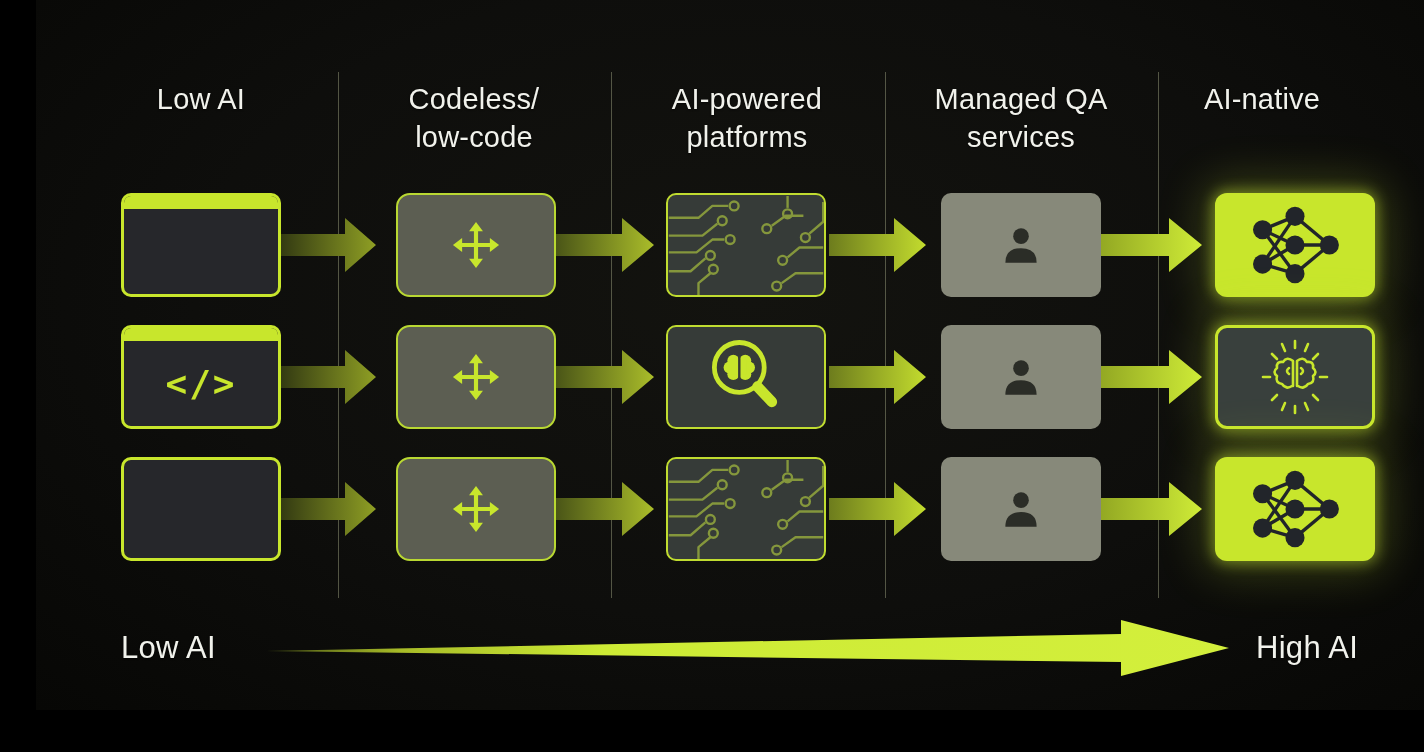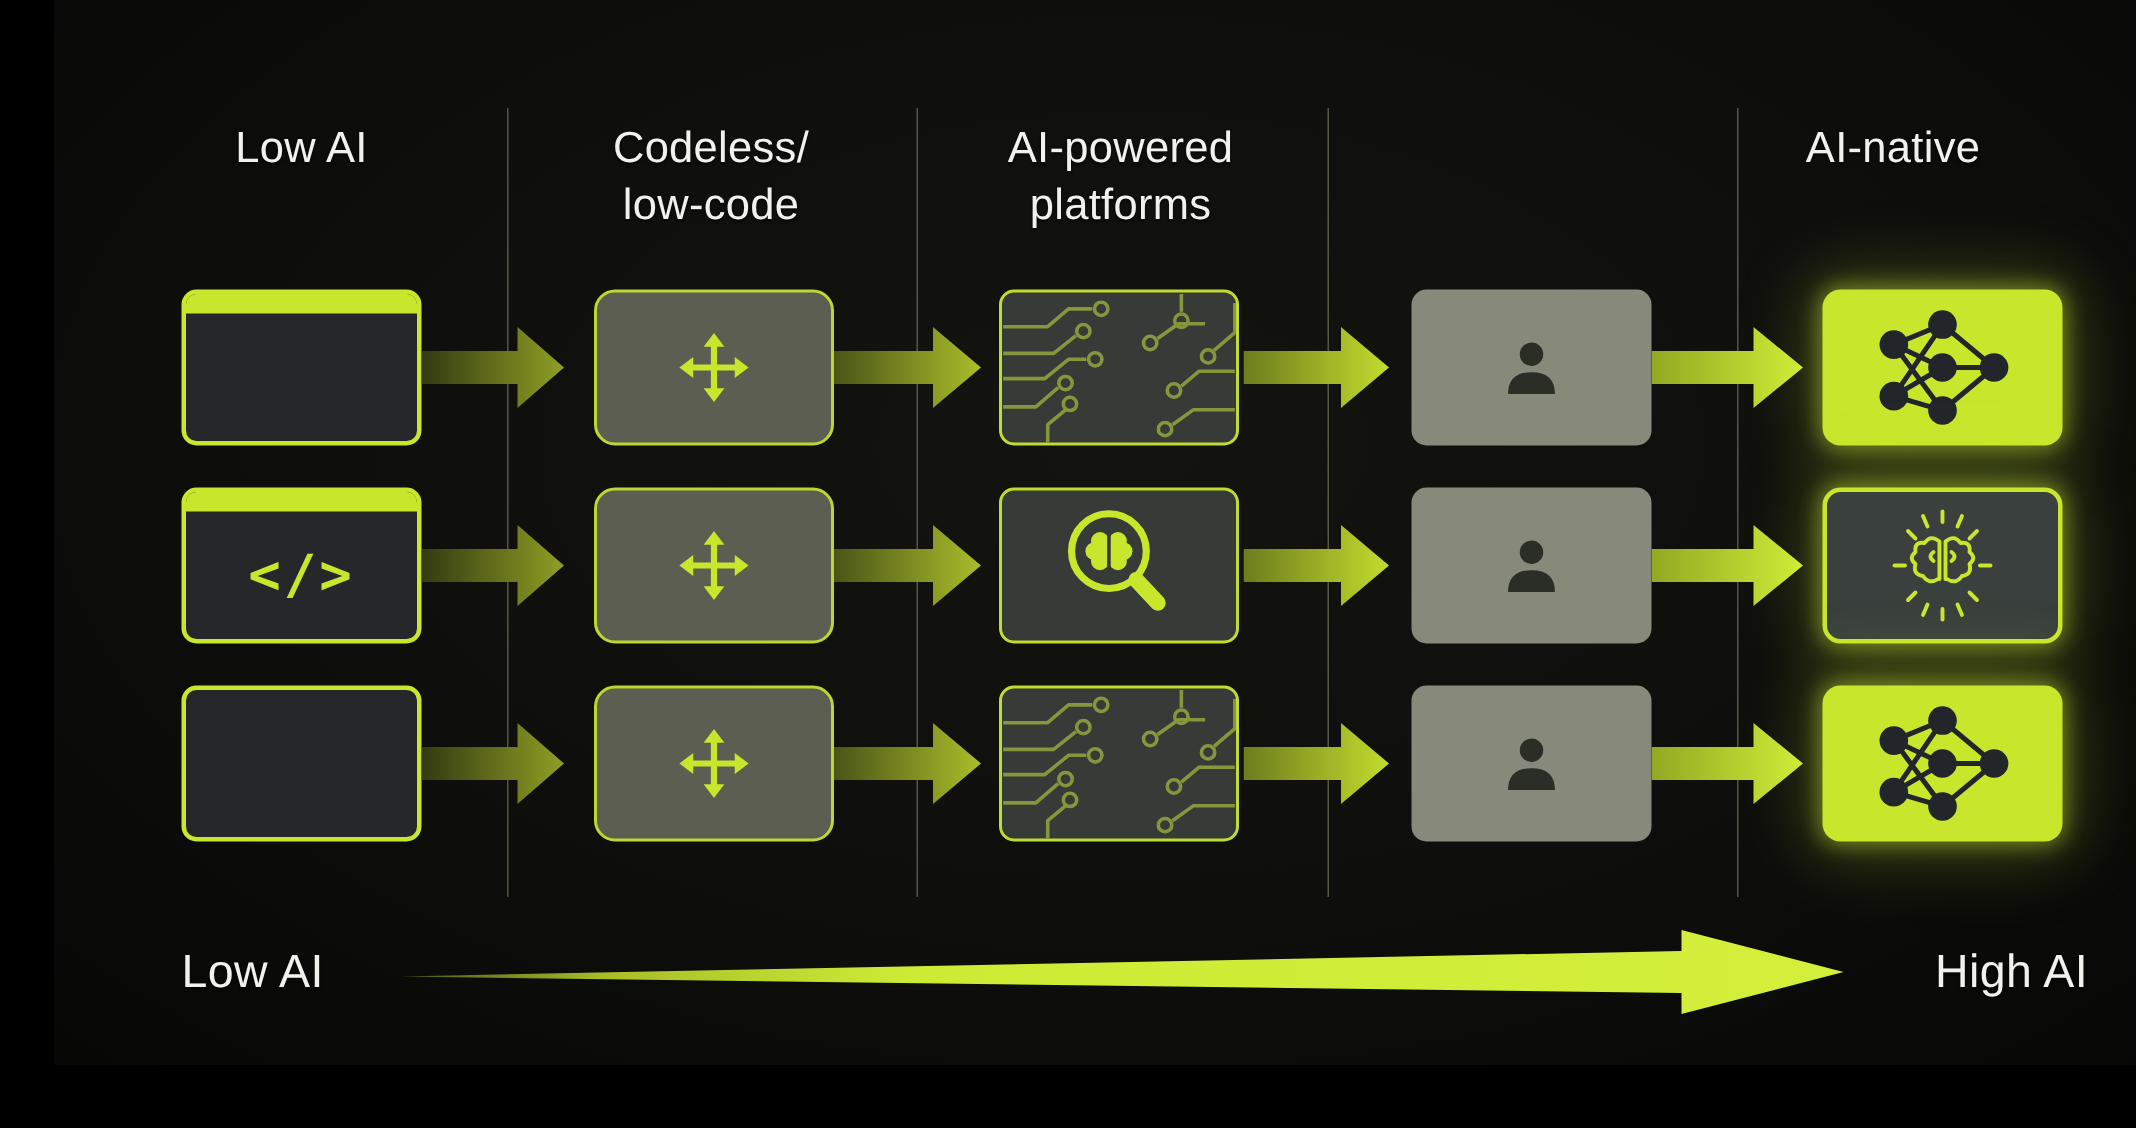--- a/index.html
+++ b/index.html
@@ -60,20 +60,22 @@
   </div>
   <div class="col-header" style="left:288px">
     <span>Codeless/</span>
     <span>low-code</span>
   </div>
   <div class="col-header" style="left:561px">
     <span>AI-powered</span>
     <span>platforms</span>
   </div>
   <div class="col-header" style="left:835px">
+    <span>Managed QA</span>
+    <span>services</span>
   </div>
   <div class="col-header" style="left:1076px">
     <span>AI-native</span>
   </div>
 
   <div class="divider" style="left:302px"></div>
   <div class="divider" style="left:575px"></div>
   <div class="divider" style="left:849px"></div>
   <div class="divider" style="left:1122px"></div>
 
@@ -408,15 +410,15 @@
     <defs>
         <linearGradient id="gax" x1="0" y1="0" x2="1" y2="0">
       <stop offset="0" stop-color="#4a5416"></stop>
           <stop offset="0.14" stop-color="#a8bc28"></stop>
       <stop offset="0.35" stop-color="#cdeb35"></stop>
           <stop offset="1" stop-color="#d3ef3c"></stop>
     </linearGradient>
       </defs>
     <polygon points="5,39 860,22 860,8 968,36 860,64 860,50" fill="url(#gax)"></polygon>
   </svg>
-  <div class="axis-label" style="left:1254px; top:630px">High AI</div>
+  <div class="axis-label" style="left:1220px; top:630px">High AI</div>
 
 </div>
 
 </body></html>

